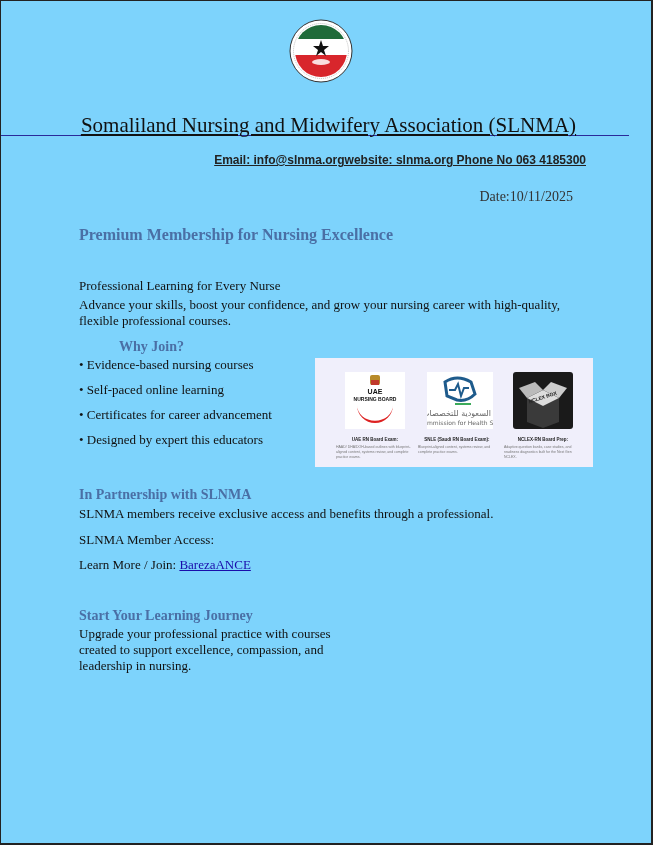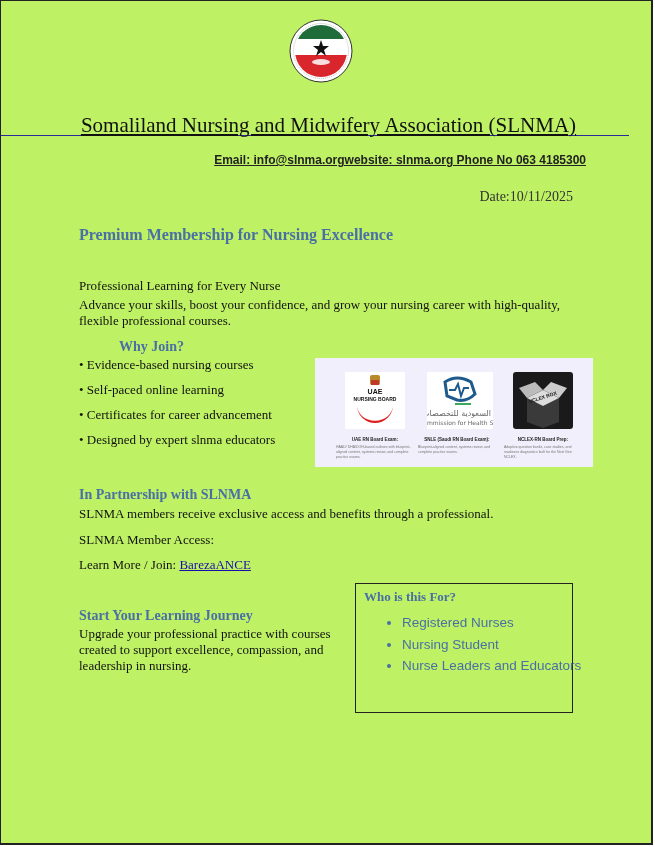--- a/index.html
+++ b/index.html
@@ -5,21 +5,21 @@
     html, body { margin: 0; padding: 0; }
     body {
       width: 655px; height: 847px; overflow: hidden; background: #ffffff;
       font-family: "Liberation Serif", serif; color: #111;
       position: relative;
     }
     .page {
       position: absolute; left: 0; top: 0; width: 653px; height: 845px;
       border-top: 1px solid #222; border-left: 1px solid #222;
       border-right: 2px solid #222; border-bottom: 2px solid #222;
-      box-sizing: border-box; background: #bef264;
+      box-sizing: border-box; background: #7dd3fc;
     }
     .abs { position: absolute; }
     .logo { left: 286px; top: 18px; width: 68px; height: 64px; }
     .title-rule { left: 0; top: 134px; width: 628px; height: 0; border-top: 1px solid #2a2a9a; }
     .title {
       left: 0; width: 655px; top: 112px; text-align: center;
       font-size: 21px; color: #111; text-decoration: underline; text-underline-offset: 2px;
     }
     .contact {
       left: 0; width: 585px; top: 152px; text-align: right;
@@ -81,21 +81,21 @@
 
   <div class="abs h-blue h1">Premium Membership for Nursing Excellence</div>
   <div class="abs p" style="top:277px;">Professional Learning for Every Nurse</div>
   <div class="abs p" style="top:296px; width:490px;">Advance your skills, boost your confidence, and grow your nursing career with high-quality, flexible professional courses.</div>
 
   <div class="abs h-blue h2" style="top:338px;margin-left:40px;">Why Join?</div>
   <ul class="abs why" style="left:78px; top:356px;">
     <li>• Evidence-based nursing courses</li>
     <li>• Self-paced online learning</li>
     <li>• Certificates for career advancement</li>
-    <li>• Designed by expert slnma educators</li>
+    <li>• Designed by expert this educators</li>
   </ul>
 
   <div class="abs banner">
     <div class="card" style="left:17px;">
       <div class="img">
         <svg width="60" height="57" viewBox="0 0 60 57">
           <rect width="60" height="57" fill="#fff"></rect>
           <rect x="25" y="3" width="10" height="10" rx="2" fill="#b88a2a"></rect>
           <rect x="26" y="8" width="8" height="5" fill="#c0392b"></rect>
           <text x="30" y="22" font-size="7" font-weight="bold" text-anchor="middle" font-family="Liberation Sans, sans-serif" fill="#111">UAE</text>
@@ -139,22 +139,14 @@
   <div class="abs h-blue h2" style="top:486px;">In Partnership with SLNMA</div>
   <div class="abs p" style="top:505px;">SLNMA members receive exclusive access and benefits through a professional.</div>
   <div class="abs p" style="top:531px;">SLNMA Member Access:</div>
   <div class="abs p" style="top:556px;">
     <span>Learn More / Join: </span><a class="link" href="#">BarezaANCE</a>
   </div>
 
   <div class="abs h-blue h2" style="top:607px;">Start Your Learning Journey</div>
   <div class="abs p" style="top:625px; width:265px;">Upgrade your professional practice with courses created to support excellence, compassion, and leadership in nursing.</div>
 
-  <div class="abs who">
-    <div class="wt">Who is this For?</div>
-    <ul>
-      <li>Registered Nurses</li>
-      <li>Nursing Student</li>
-      <li>Nurse Leaders and Educators</li>
-    </ul>
-  </div>
 
 </div>
 
 </body></html>

